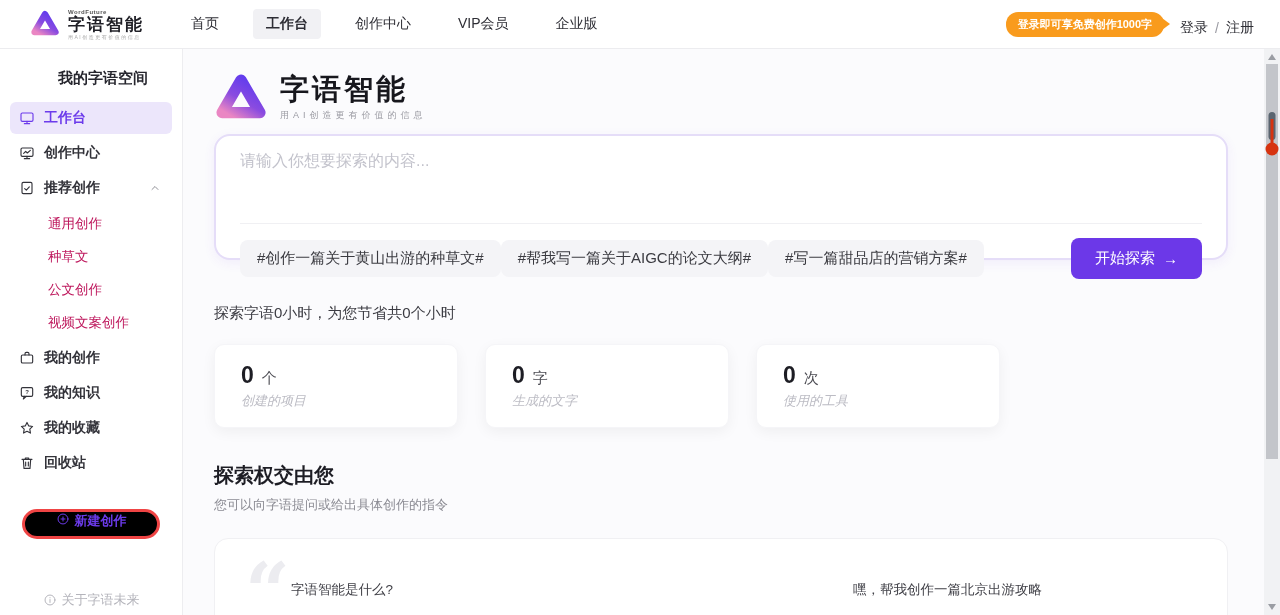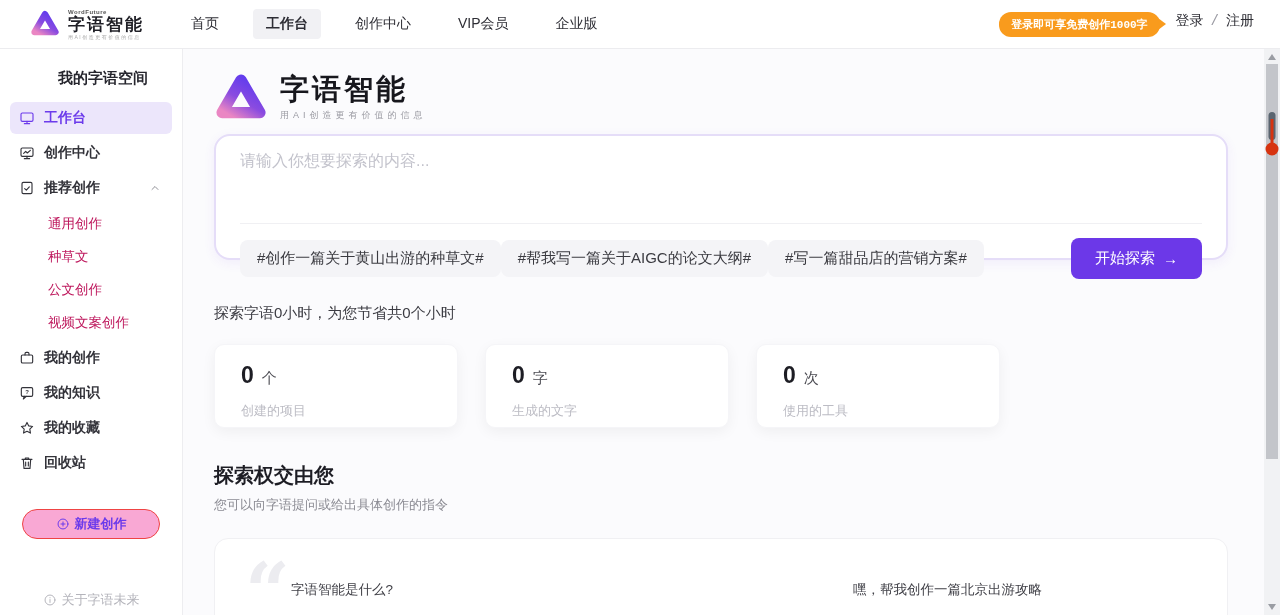--- a/index.html
+++ b/index.html
@@ -11,21 +11,21 @@
     border-bottom:1px solid #ececef; background:#fff; position:relative; z-index:5; }
   .logo { display:flex; align-items:center; gap:8px; }
   .logo-icon { width:30px; height:30px; }
   .logo-text { display:flex; flex-direction:column; line-height:1; }
   .logo-sub { font-size:6px; font-weight:bold; color:#555; letter-spacing:.5px; }
   .logo-name { font-size:17px; font-weight:bold; color:#1f1f26; letter-spacing:2px; margin-top:1px; }
   .logo-dots { font-size:5px; color:#aaa; letter-spacing:1.5px; margin-top:2px; }
   .nav { display:flex; align-items:center; margin-left:34px; gap:21px; }
   .nav-item { font-size:14px; color:#2e2e35; padding:6px 13px; border-radius:4px; cursor:pointer; }
   .nav-item.active { background:#f1f1f4; font-weight:bold; }
-  .header-right { margin-left:auto; display:flex; align-items:flex-start;font-family:Liberation Mono, monospace; }
+  .header-right { margin-left:auto; display:flex; align-items:flex-end; }
   .promo { position:relative; background:#F99B1D; color:#fff; font-size:11px; font-weight:bold;
     padding:5px 12px; border-radius:12px; margin-right:16px; }
   .promo::after { content:""; position:absolute; right:-6px; top:50%; transform:translateY(-50%);
     border-left:8px solid #F99B1D; border-top:6px solid transparent; border-bottom:6px solid transparent; }
   .auth { font-size:14px; color:#2e2e35; display:flex; gap:7px; align-items:center; }
   .auth .sep { color:#9a9aa2; }
 
   
   .page { display:flex; height:566px; }
   .sidebar { width:183px; flex:0 0 183px; border-right:1px solid #ededf0; background:#fff; padding-top:20px; }
@@ -33,23 +33,23 @@
 
   
   .sb-title { font-size:15px; font-weight:bold; color:#26262e; padding:0 16px; margin-bottom:14px;margin-left:42px; }
   .sb-item { display:flex; align-items:center; gap:9px; height:32px; margin:3px 10px; padding:0 9px;
     font-size:14px; font-weight:600; color:#33333a; border-radius:6px; cursor:pointer; }
   .sb-item svg { flex:0 0 16px; }
   .sb-item.active { background:#ECE6FB; color:#6C3BEB; }
   .sb-item .chev { margin-left:auto; color:#7d7d85; }
   .sb-sub { height:33px; display:flex; align-items:center; padding-left:48px; font-size:13.5px;
     color:#be185d; cursor:pointer; }
-  .new-btn { margin:30px auto 0; width:138px; height:30px; display:flex; align-items:center;
-    justify-content:center; gap:5px; border:1px solid #ef4444; border-radius:16px;
-    color:#6C3BEB; font-size:13px; font-weight:bold; background:#f9a8d4; cursor:pointer; }
+  .new-btn { margin:30px auto 0; width:138px; height:30px; display:flex; align-items:flex-start;
+    justify-content:center; gap:5px; border:3px solid #ef4444; border-radius:16px;
+    color:#6C3BEB; font-size:13px; font-weight:bold; background:#000000; cursor:pointer; }
   .about { margin-top:52px; display:flex; justify-content:center; align-items:center; gap:5px;
     color:#b4b4bb; font-size:13px; cursor:pointer; }
 
   
   .hero { display:flex; align-items:center; gap:12px; margin-top:22px; }
   .hero-icon { width:54px; height:54px; }
   .hero-name { font-size:29px; font-weight:bold; color:#17171d; letter-spacing:3px; line-height:1.1; }
   .hero-tag { font-size:9px; color:#9a9aa2; letter-spacing:4px; margin-top:3px; }
 
   .search-card { margin-top:9px; height:126px; background:#fff; border:2px solid #e5ddf8;
@@ -65,21 +65,21 @@
     padding:11px 24px; font-size:15px; font-family:inherit; display:flex; gap:8px; align-items:center; cursor:pointer; }
 
   
   .stats-summary { margin-top:44px; font-size:15px; color:#3c3c43; }
   .stat-cards { margin-top:21px; display:flex; gap:27px; }
   .stat-card { width:244px; height:84px; background:#fff; border:1px solid #f5f5f8; border-radius:10px;
     box-shadow:0 4px 14px rgba(0,0,0,.05); padding:17px 26px; }
   .stat-top { display:flex; align-items:baseline; gap:8px; }
   .stat-value { font-size:23px; font-weight:800; color:#1d1d24; }
   .stat-unit { font-size:15px; color:#4c4c53; }
-  .stat-label { margin-top:13px; font-size:13px; color:#bcbcc4; }
+  .stat-label { margin-top:3px; font-size:13px; color:#bcbcc4;font-style:italic; }
 
   
   .explore-title { margin-top:34px; font-size:20px; font-weight:bold; color:#1d1d24; }
   .explore-sub { margin-top:7px; font-size:13px; color:#8b8b93; }
   .quote-card { margin-top:24px; height:140px; background:#fff; border:1px solid #f0f0f3;
     border-radius:14px; position:relative; }
   .quote-glyph { position:absolute; left:30px; top:14px; font-family:"DejaVu Serif","Liberation Serif",serif;
     font-size:78px; font-weight:bold; color:#ececf0; line-height:1; letter-spacing:-6px; }
   .sample-q { position:absolute; left:76px; top:42px; font-size:13.5px; color:#3f3f46; cursor:pointer; }
   .sample-p { position:absolute; left:638px; top:42px; font-size:13.5px; color:#3f3f46; cursor:pointer; }

